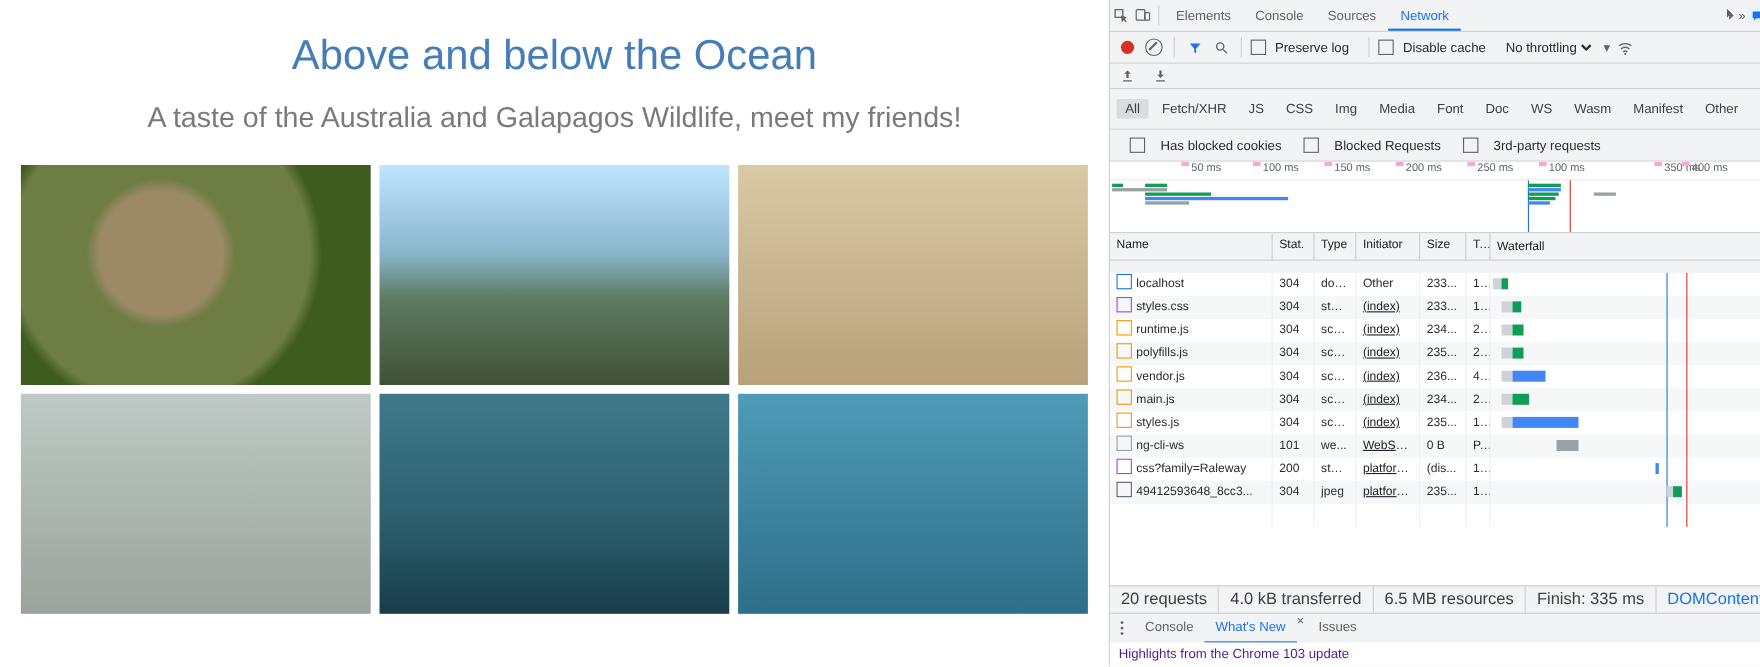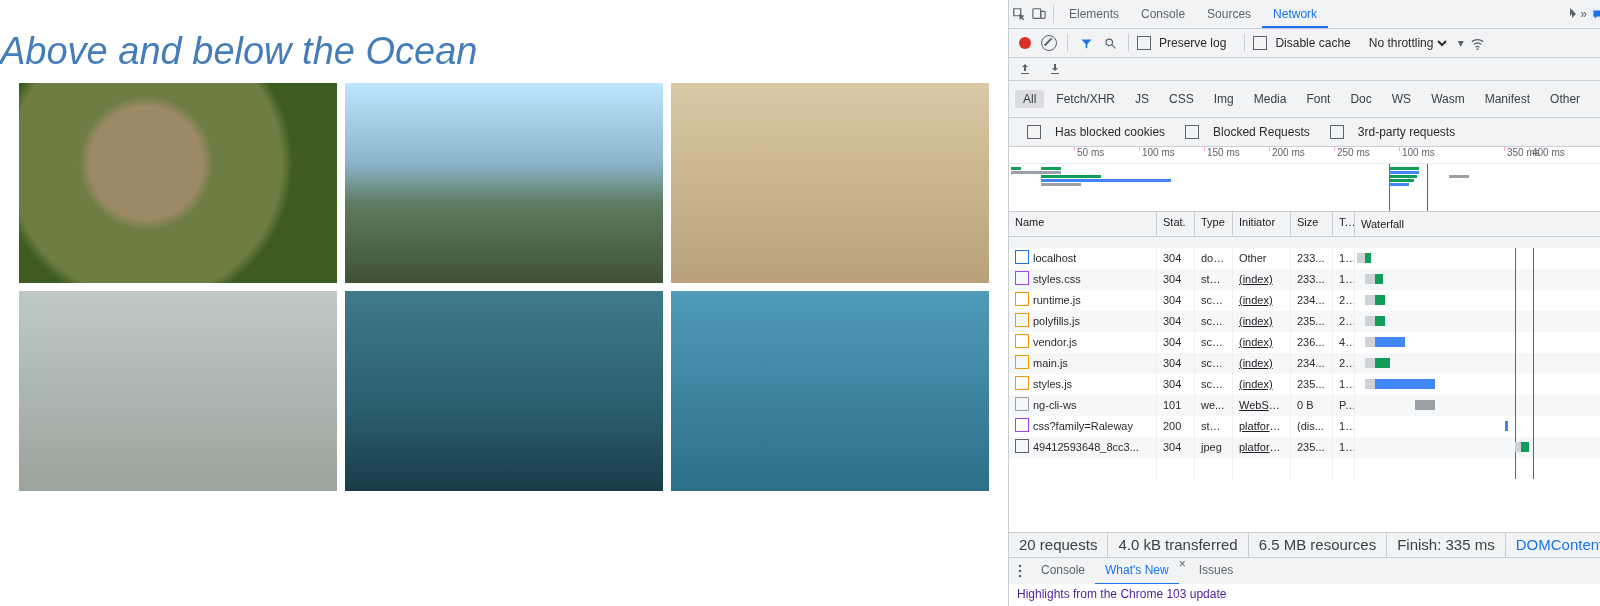--- a/index.html
+++ b/index.html
@@ -12,21 +12,21 @@
     --dt-hover:#e8eaed;
     --green:#0f9d58;
     --blue:#4285f4;
     --ltgrey:#bdc1c6;
     --row-stripe:#f6f7f8;
   }
   html,body{margin:0;padding:0;height:606px;width:1600px;font-family:Arial,Helvetica,sans-serif;overflow:hidden;background:#fff;}
   .split{display:flex;width:100%;height:100%;}
 
   
-  .page{flex:0 0 1008px;height:100%;overflow:hidden;position:relative;text-align:left;font-style:italic;}
+  .page{flex:0 0 1008px;height:100%;overflow:hidden;position:relative;text-align:center;}
   .page-title{font-family:"Trebuchet MS",Arial,sans-serif;font-size:38px;color:#447db8;font-weight:400;margin:30px 0 10px;}
   .page-sub{font-family:"Trebuchet MS",Arial,sans-serif;font-size:26px;color:#7a7a7a;margin:18px 0 28px;}
   .gallery{display:grid;grid-template-columns:repeat(3,318px);grid-template-rows:200px 200px;gap:8px;justify-content:center;padding:0 20px;}
   .tile{background:#88aabb;position:relative;overflow:hidden;}
   
   .t0{background:radial-gradient(circle at 40% 40%,#9c8966 0 25%,#6d7d43 30% 60%,#3e5c20 65% 100%);}
   .t1{background:linear-gradient(#bfe5ff,#8ab6cc 40%,#5f7c63 60%,#3f5138);}
   .t2{background:linear-gradient(#d9c9a4,#b8a17b);}
   .t3{background:linear-gradient(#bfc9c5,#9aa39c);}
   .t4{background:linear-gradient(#3f7a8c,#2b5d6d 60%,#183d48);}
@@ -48,21 +48,21 @@
   .chklabel{margin-right:10px;}
   select.throttle{border:none;background:transparent;font-size:12px;color:#2b2b2b;cursor:pointer;}
   .filterbar{height:26px;gap:8px;padding:0 6px;}
   .filter-input{width:170px;height:18px;border:1px solid var(--dt-border);padding:0 4px;font-size:12px;background:#fff;}
   .typebar{height:28px;gap:4px;padding:4px 6px;flex-wrap:wrap;}
   .typechip{padding:2px 8px;border-radius:2px;cursor:pointer;color:#3c4043;}
   .typechip.sel{background:#dadce0;}
   .blockbar{height:24px;gap:10px;padding:2px 18px;}
   .timeline{height:64px;background:#fff;border-bottom:1px solid var(--dt-border);position:relative;overflow:hidden;}
   .tl-ruler{display:flex;height:16px;border-bottom:1px solid #e8eaed;font-size:10px;color:#5f6368;position:relative;}
-  .tl-tick{position:absolute;top:0;height:4px;border-left:1px solid #f9a8d4;padding-left:2px;}
+  .tl-tick{position:absolute;top:0;height:4px;border-left:7px solid #f9a8d4;padding-left:2px;}
   .tl-body{position:relative;height:48px;}
   .tl-bar{position:absolute;height:3px;}
   .tl-marker{position:absolute;top:0;bottom:0;width:1px;}
   .grid-head{display:flex;height:24px;background:var(--dt-bg);border-bottom:1px solid var(--dt-border);font-size:11px;color:#202124;}
   .gh-cell{border-right:1px solid var(--dt-border);padding:4px 6px;box-sizing:border-box;overflow:hidden;white-space:nowrap;text-overflow:ellipsis;cursor:pointer;}
   .c-name{width:148px;} .c-stat{width:38px;} .c-type{width:38px;} .c-init{width:58px;} .c-size{width:42px;} .c-time{width:22px;} .c-wf{flex:1;position:relative;}
   .grid-body{flex:1;overflow-y:auto;background:#fff;font-size:11px;margin-top:11px;}
   .g-row{display:flex;height:21px;align-items:center;}
   .g-row:nth-child(even){background:var(--row-stripe);}
   .g-cell{border-right:1px solid #edeff1;padding:0 6px;box-sizing:border-box;overflow:hidden;white-space:nowrap;text-overflow:ellipsis;height:100%;line-height:21px;}
@@ -88,20 +88,21 @@
   .right-tools{display:flex;align-items:center;gap:6px;margin-left:auto;padding-right:4px;}
   .badge{display:flex;align-items:center;background:#e8f0fe;color:var(--dt-selected);border-radius:2px;padding:1px 4px;font-size:11px;gap:3px;}
 </style>
 </head>
 <body>
 
 <div class="split">
 
   <div class="page">
     <h1 class="page-title">Above and below the Ocean</h1>
+    <div class="page-sub">A taste of the Australia and Galapagos Wildlife, meet my friends!</div>
     <div class="gallery">
       <div class="tile t0"></div>
       <div class="tile t1"></div>
       <div class="tile t2"></div>
       <div class="tile t3"></div>
       <div class="tile t4"></div>
       <div class="tile t5"></div>
     </div>
   </div>
 

